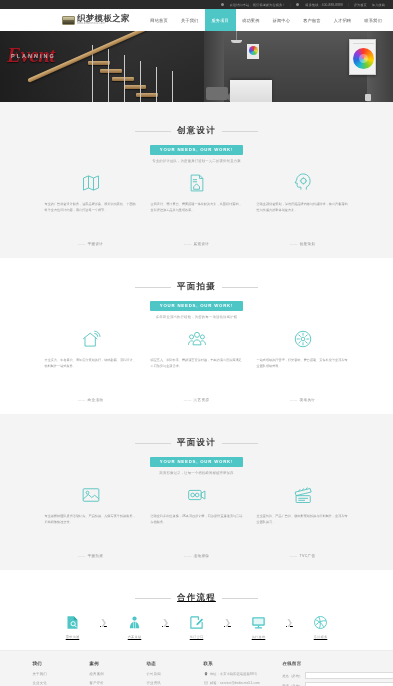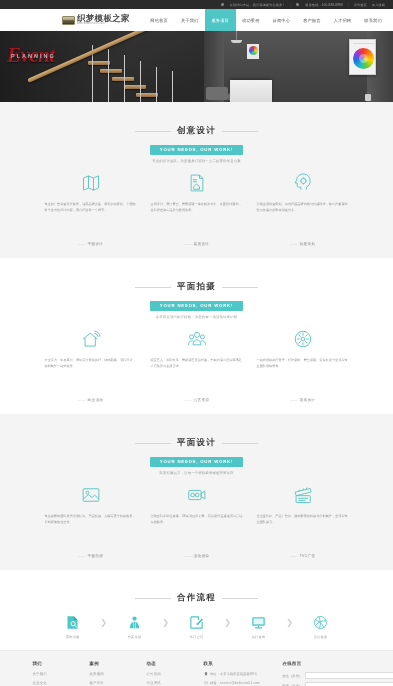--- a/index.html
+++ b/index.html
@@ -166,21 +166,21 @@
   .col-body{
     font-size:3.1px; line-height:2.05; color:#8f8f8f; text-align:left;
     letter-spacing:.05px; min-height:34px;
   }
   .col-label{
     margin-top:7px; font-size:3.6px; color:#8a8a8a; letter-spacing:.3px;
   }
   .col-label .dash{ color:#c2c2c2; margin-right:2px; }
 
   
-  .process{ background:#ffffff; padding: 9px 0 11px; }
+  .process{ background:#ffffff; padding: 9px 0 11px; text-decoration: underline; }
   .proc-steps{
     display:flex; align-items:flex-start; justify-content:center;
     gap:6px; margin-top:9px; padding:0 22px;
   }
   .proc-step{ width:40px; text-align:center; }
   .proc-ico{ height:19px; display:flex; align-items:center; justify-content:center; }
   .proc-label{ margin-top:3px; font-size:3.2px; color:#9a9a9a; letter-spacing:.2px; }
   .proc-arrow{
     font-size:8px; color:#cfcfcf; line-height:19px; font-family:"Liberation Sans",sans-serif;
     width:10px; text-align:center; flex:none;

